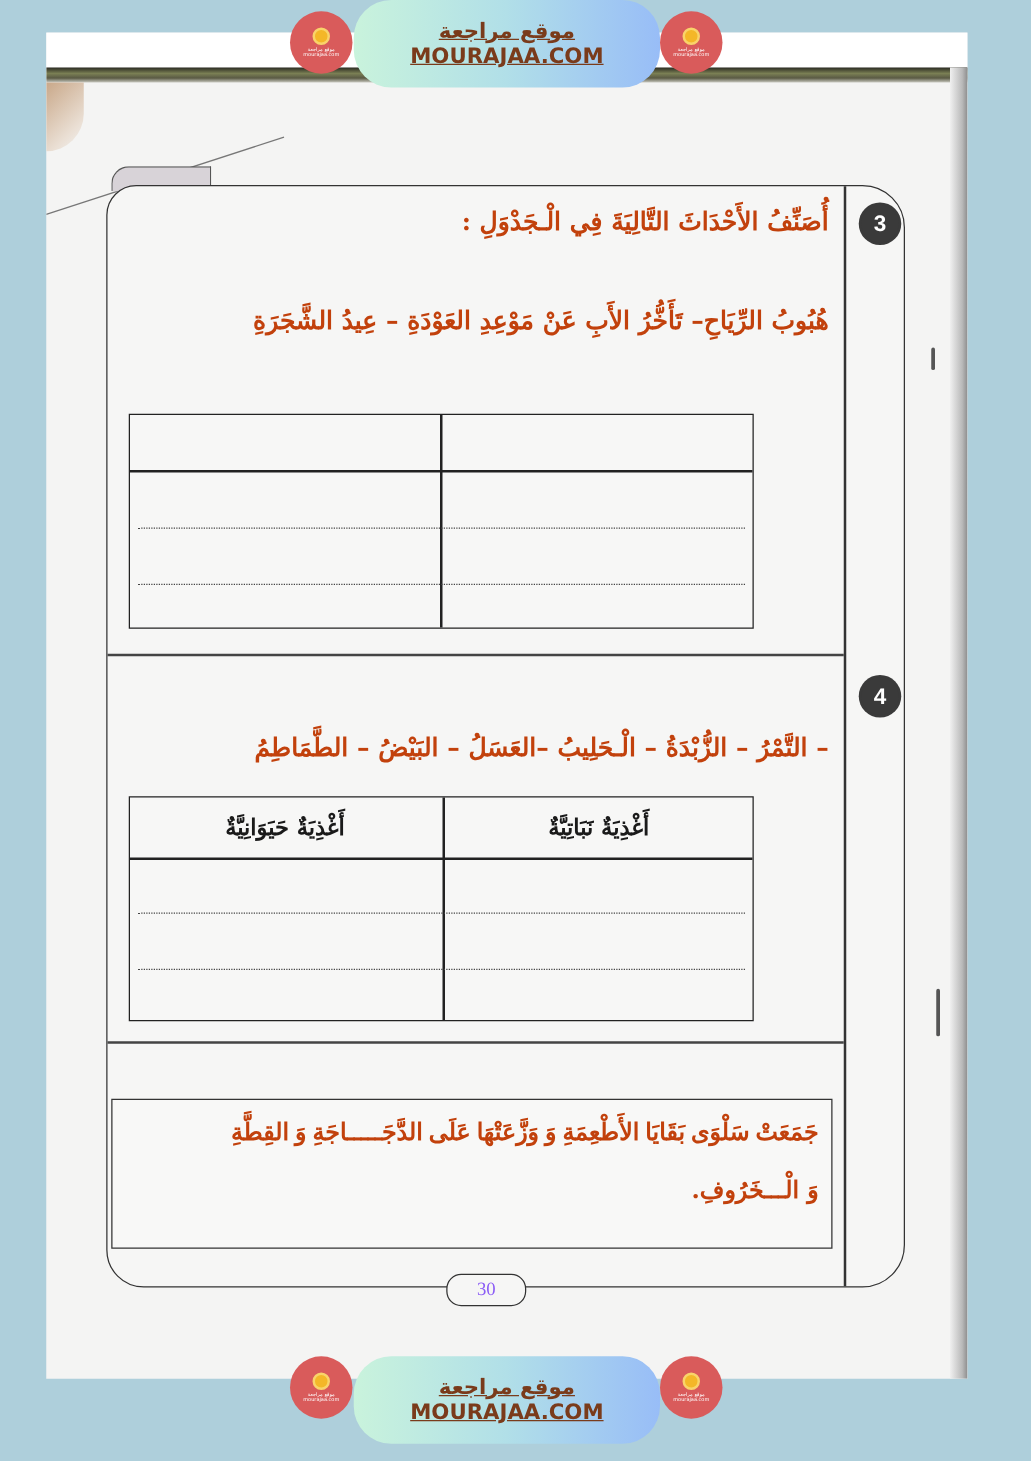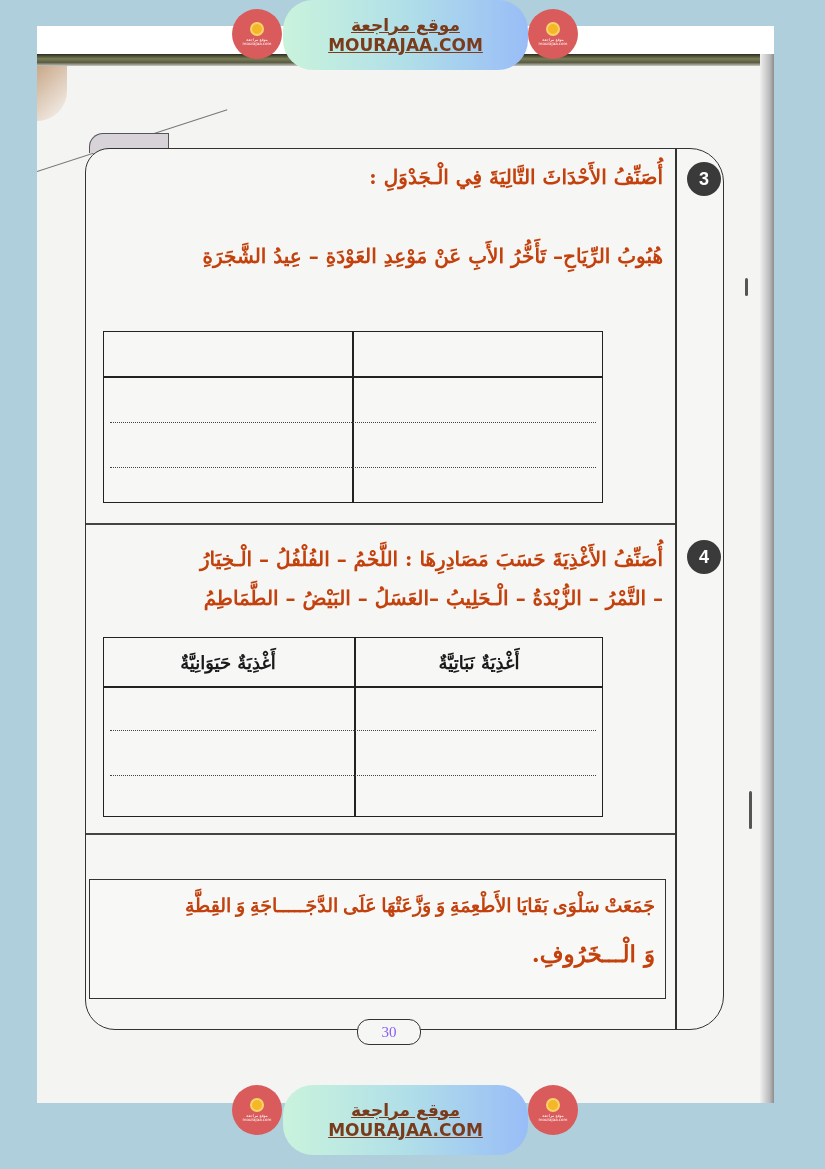--- a/index.html
+++ b/index.html
@@ -222,38 +222,37 @@
     <div class="grid-table" style="left:17px; top:182px; width:500px; height:172px;">
       <div class="vline" style="left:248px;"></div>
       <div class="hline" style="top:44px;"></div>
       <div class="dotline" style="top:90px;"></div>
       <div class="dotline" style="top:135px;"></div>
     </div>
 
     <div class="section-sep" style="top:374px;"></div>
 
     <div class="badge" style="left:603px; top:393px;">4</div>
-    <div class="ar-text line1" style="right:60px; top:398px;">أُصَنِّفُ الأَغْذِيَةَ حَسَبَ مَصَادِرِهَا : اللَّحْمُ – الفُلْفُلُ – الْـخِيَارُ</div>
     <div class="ar-text line2" style="right:60px; top:437px;">– التَّمْرُ – الزُّبْدَةُ – الْـحَلِيبُ –العَسَلُ – البَيْضُ – الطَّمَاطِمُ</div>
 
     <div class="grid-table" style="left:17px; top:488px; width:500px; height:180px;">
       <div class="vline" style="left:250px;"></div>
       <div class="hline" style="top:48px;"></div>
       <div class="th" style="left:252px; width:246px; height:48px;">أَغْذِيَةٌ نَبَاتِيَّةٌ</div>
       <div class="th" style="left:0; width:248px; height:48px;">أَغْذِيَةٌ حَيَوَانِيَّةٌ</div>
       <div class="dotline" style="top:92px;"></div>
       <div class="dotline" style="top:137px;"></div>
     </div>
 
     <div class="section-sep" style="top:684px;"></div>
 
     <div class="doc-label" style="left:448px; top:733px; width:120px; height:24px;padding-left:38px;">السّند عـــ2ـــدد :</div>
     <div class="document-box" style="left:3px; top:730px; width:577px; height:120px;">
       <div class="ar-text" style="right:10px; top:14px; font-size:19px;font-family:Liberation Serif, serif;">جَمَعَتْ سَلْوَى بَقَايَا الأَطْعِمَةِ وَ وَزَّعَتْهَا عَلَى الدَّجَـــــاجَةِ وَ القِطَّةِ</div>
-      <div class="ar-text" style="right:10px; top:60px; font-size:23px;">وَ الْـــخَرُوفِ.</div>
+      <div class="ar-text" style="right:10px; top:60px; font-size:19px;">وَ الْـــخَرُوفِ.</div>
     </div>
   </div>
 
   <div class="page-num-line" style="left:60px; top:1005px; width:260px; background:transparent;"></div>
   <div class="page-num" style="left:320px; top:993px; width:64px; height:26px;">30</div>
 </div>
 
 <div class="logo-circle" style="left:232px; top:1085px;">
   <div class="dot"></div>
   <div class="tiny">موقع مراجعة</div>

